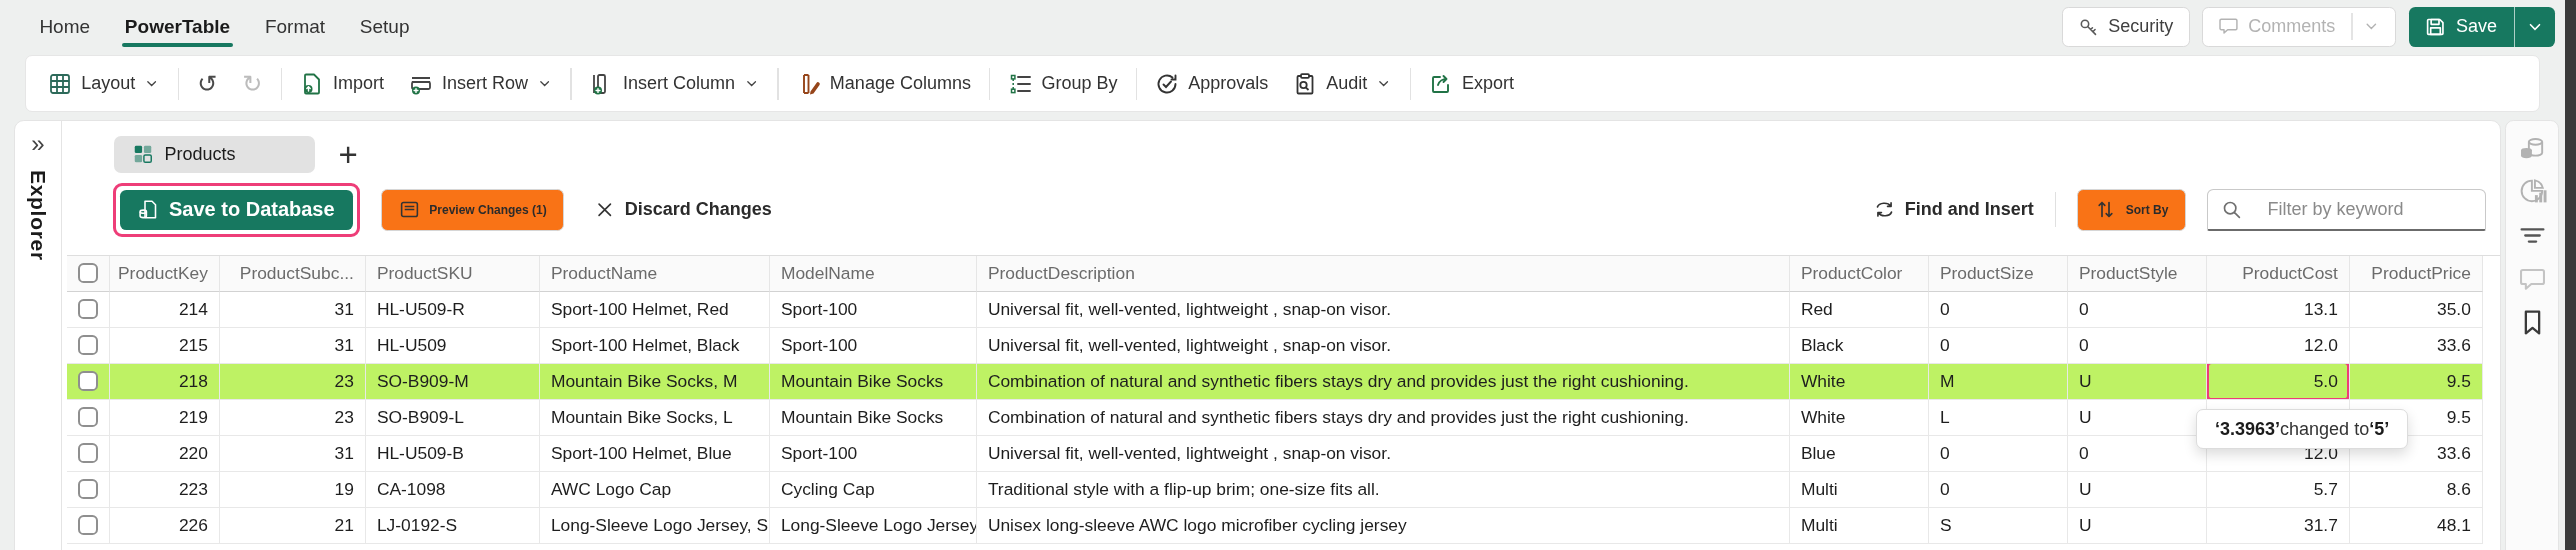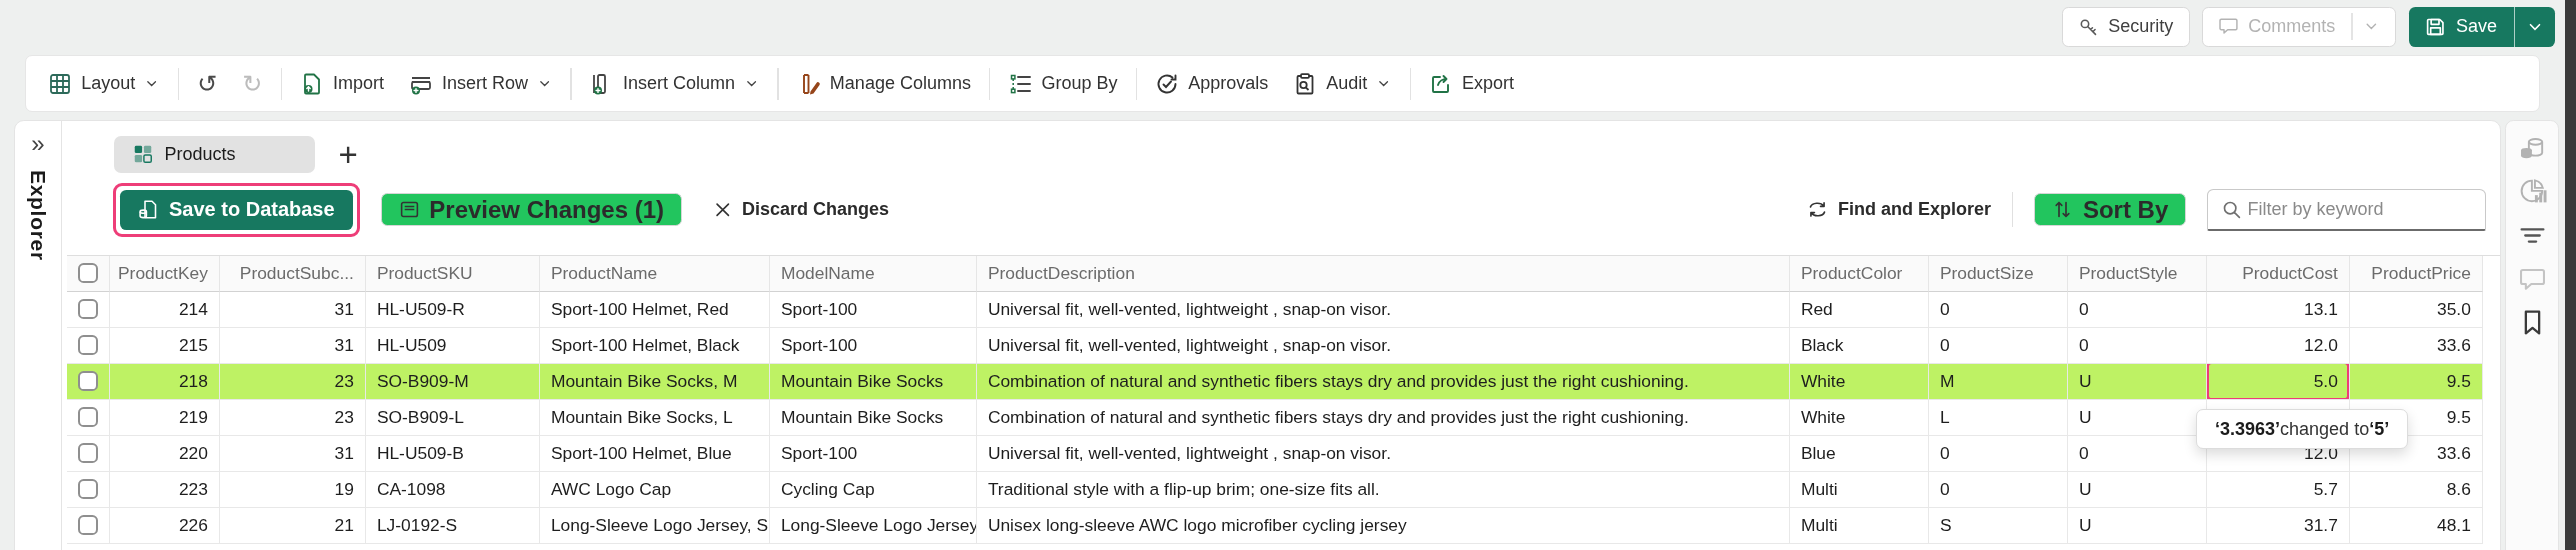--- a/index.html
+++ b/index.html
@@ -59,27 +59,27 @@
   .tabstrip { display:flex; align-items:center; gap:18px; padding:14.6px 0 0 52px; }
   .tab { height:37px; min-width:201px; background:#e2e2e2; border-radius:7px;
          display:flex; align-items:center; gap:10.4px; padding:16px 18px; font-size:18px; color:#1b1b1b; }
   .newtab { font-size:33px; font-weight:300; color:#333; line-height:1; padding:0 5.6px; }
 
   
   .actionrow { display:flex; align-items:center; margin-top:7.7px; padding-right:14px; height:59px; }
   .hl-box { border:3.5px solid var(--pink); border-radius:9px; padding:4.2px; margin-left:-12px; }
   .btn-green { height:40px; background:var(--teal); color:#fff; border-radius:6.3px;
                display:flex; align-items:center; gap:9.8px; padding:0 18px; font-size:20px; font-weight:700; }
-  .btn-outline { height:33px; background:#22c55e; border:1.4px solid #d6d6d6; border-radius:6.3px;
-                 display:flex; align-items:center; gap:9.8px; padding:0 16.7px; font-size:24px; color:#2b2b2b; font-weight:700; }
+  .btn-outline { height:42px; background:#f97316; border:1.4px solid #d6d6d6; border-radius:6.3px;
+                 display:flex; align-items:center; gap:9.8px; padding:0 16.7px; font-size:12px; color:#2b2b2b; font-weight:700; }
   .btn-plain { display:flex; align-items:center; gap:9.8px; font-size:18px; color:#2b2b2b; font-weight:700; }
   .ar-right { margin-left:auto; display:flex; align-items:center; gap:21px; }
   .ar-div { width:1.4px; height:35px; background:#e0e0e0; }
   .filter-box { width:279px; height:42px; background:#fff; border:1.4px solid #c9c9c9; border-bottom:2.1px solid #6b6b6b;
-                border-radius:6.3px 6.3px 2.1px 2.1px; display:flex; align-items:center; gap:6px; padding:0 12.5px; }
+                border-radius:6.3px 6.3px 2.1px 2.1px; display:flex; align-items:center; gap:26px; padding:0 12.5px; }
   .filter-box .ph { font-size:18px; color:#8a8a8a; }
 
   
   .tablewrap { margin:15.3px 0 0 4.9px; position:relative; }
   .grid { display:grid; border-top:0.7px solid #dedede;
           grid-template-columns:43px 110px 146px 174px 230px 207px 813px 139px 139px 139px 143px 133px; }
   .hc { height:36px; background:#fafafa; color:#6b6b6b; font-size:17.4px;
         display:flex; align-items:center; padding:0 11px; border-right:0.7px solid #e6e6e6;
         border-bottom:0.7px solid #d2d2d2; white-space:nowrap; overflow:hidden; }
   .dc { height:36px; font-size:17.4px; color:#1e1e1e; display:flex; align-items:center;
@@ -104,20 +104,26 @@
                 background:#fbfbfb; border:0.7px solid #e4e4e4; border-radius:8.4px 8.4px 0 0;
                 display:flex; flex-direction:column; align-items:center; padding-top:12.5px; gap:14.6px; }
   .rp-icon { width:29px; height:29px; display:flex; align-items:center; justify-content:center; }
 
   :root { --teal:#177860; --pink:#ee3d78; }
 </style>
 </head>
 <body>
 
 <div class="topbar">
+  <div class="menu">
+    <div class="menu-item">Home</div>
+    <div class="menu-item active">PowerTable</div>
+    <div class="menu-item">Format</div>
+    <div class="menu-item">Setup</div>
+  </div>
   <div class="tb-right">
     <div class="pillbtn">
       <span>
         <svg width="21" height="21" viewBox="0 0 24 24" fill="none" stroke="#5a5a5a" stroke-width="1.8" stroke-linecap="round">
           <circle cx="8" cy="9" r="4.2"></circle>
             <path d="M11 12 L20 21 M17 18 L19.5 15.5 M14.5 15.5 L16.5 13.5"></path>
         </svg>
       </span>
       <span>Security</span>
     </div>
@@ -328,21 +334,21 @@
         <span>Discard Changes</span>
       </div>
       <div class="ar-right">
         <div class="btn-plain">
           <span>
             <svg width="21" height="21" viewBox="0 0 24 24" fill="none" stroke="#333" stroke-width="1.9" stroke-linecap="round" stroke-linejoin="round">
               <path d="M4 9 a8 5.5 0 0 1 15 -1 M19.5 4.5 v4 h-4"></path>
               <path d="M20 15 a8 5.5 0 0 1 -15 1 M4.5 19.5 v-4 h4"></path>
             </svg>
           </span>
-          <span>Find and Explorer</span>
+          <span>Find and Insert</span>
         </div>
         <div class="ar-div"></div>
         <div class="btn-outline">
           <span>
             <svg width="21" height="21" viewBox="0 0 24 24" fill="none" stroke="#333" stroke-width="1.9" stroke-linecap="round" stroke-linejoin="round">
               <path d="M8 20 V4 M8 4 L4.8 7.2 M8 4 L11.2 7.2"></path>
               <path d="M16 4 V20 M16 20 L12.8 16.8 M16 20 L19.2 16.8"></path>
             </svg>
           </span>
           <span>Sort By</span>

